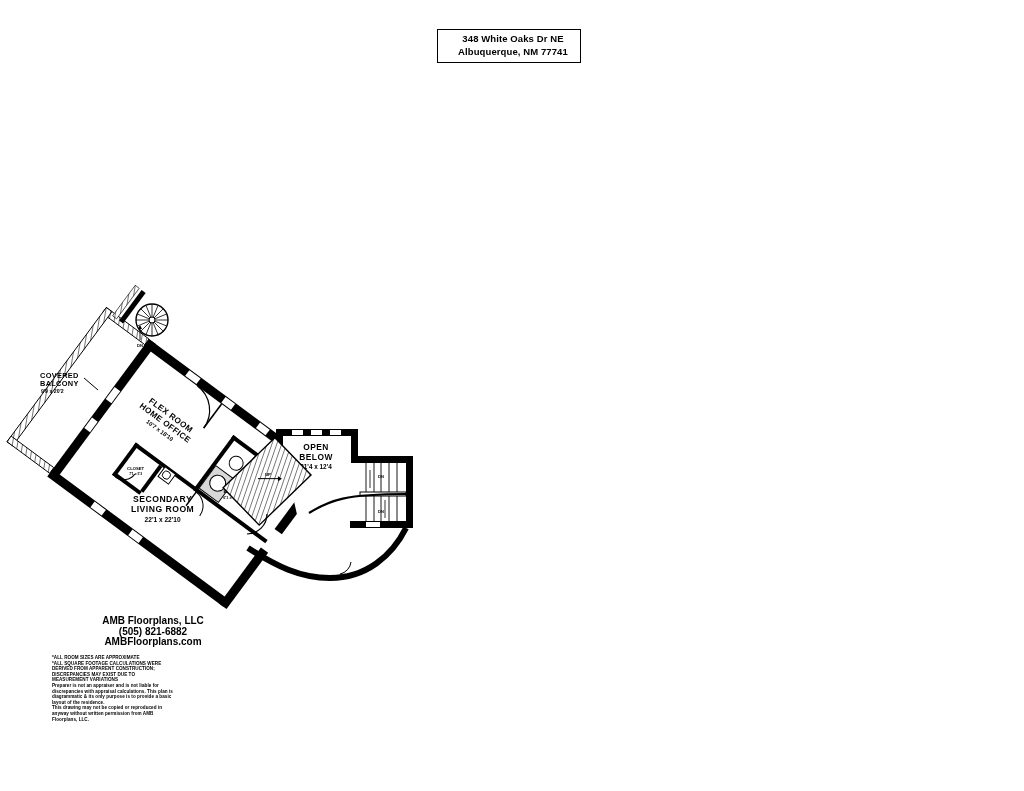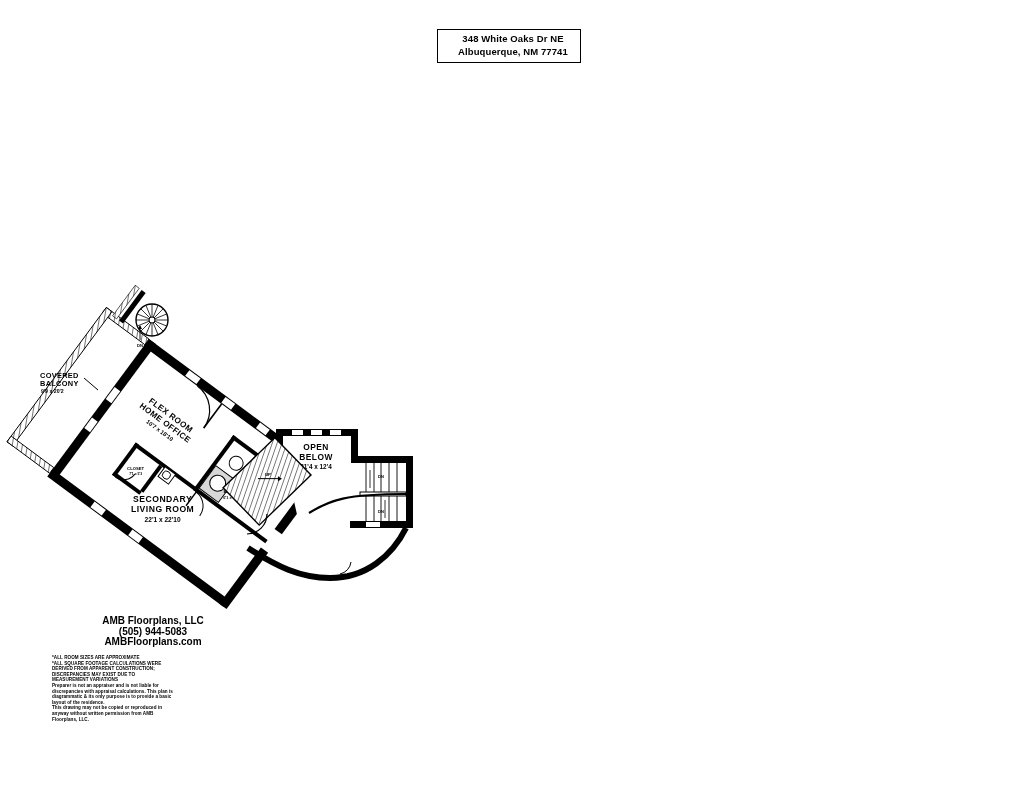--- a/index.html
+++ b/index.html
@@ -308,21 +308,21 @@
     <path d="M 340 574 A 14 14 0 0 0 351 562" fill="none" stroke="#000000" stroke-width="1"></path>
   </g>
 
   <g>
     <path d="M 247 534 A 20 20 0 0 0 267 514" fill="none" stroke="#000000" stroke-width="1.2"></path>
   </g>
 </svg>
 
 <div id="credits">
   <div>AMB Floorplans, LLC</div>
-  <div>(505) 944-5083</div>
+  <div>(505) 821-6882</div>
   <div>AMBFloorplans.com</div>
 </div>
 
 <div id="disclaimer">
   <p class="caps">*ALL ROOM SIZES ARE APPROXIMATE</p>
   <p class="caps">*ALL SQUARE FOOTAGE CALCULATIONS WERE</p>
   <p class="caps">DERIVED FROM APPARENT CONSTRUCTION;</p>
   <p class="caps">DISCREPANCIES MAY EXIST DUE TO</p>
   <p class="caps">MEASUREMENT VARIATIONS</p>
   <p>Preparer is not an appraiser and is not liable for</p>

